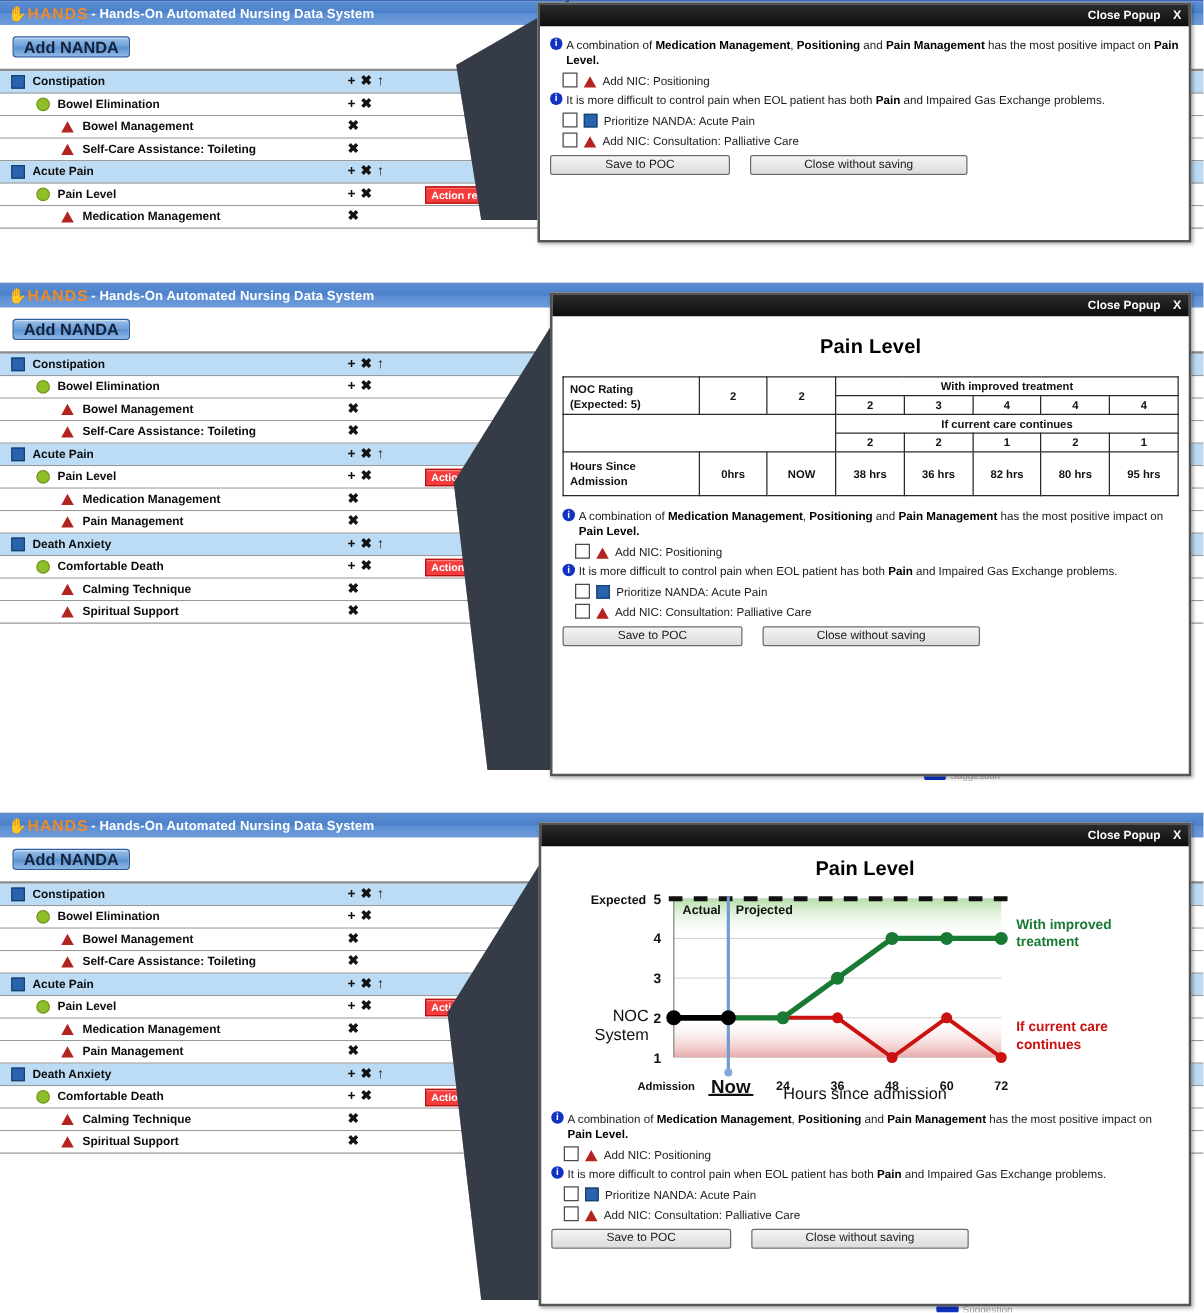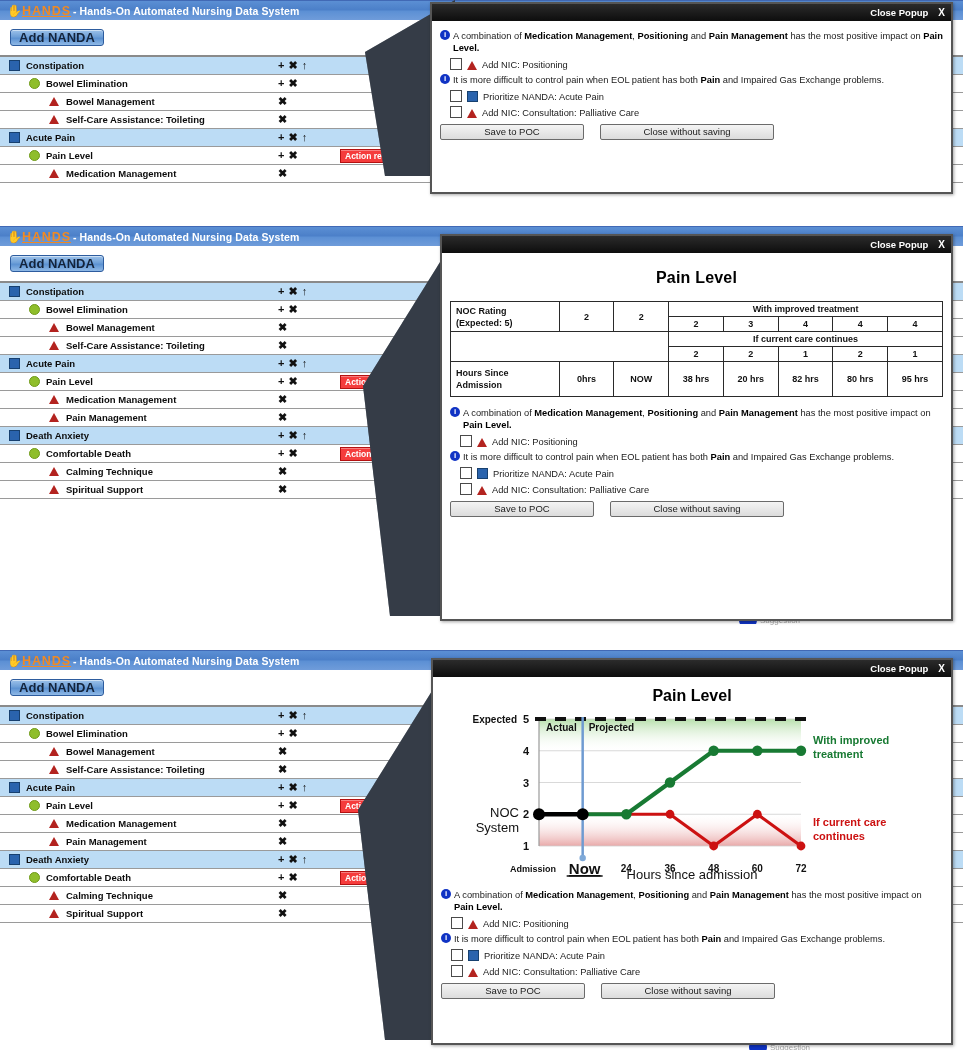--- a/index.html
+++ b/index.html
@@ -19,21 +19,20 @@
     position:relative;height:19px;
     background:linear-gradient(to bottom,#5b8fd4 0%,#4b7fc8 48%,#5b8fd4 52%,#6f9cda 100%);
     border-top:1px solid #4169b5;
     display:flex;align-items:center;
     overflow:hidden;
   }
   .hand-glyph{width:14px;margin-left:7px;font-size:12px;color:#e8892b;line-height:1;}
   .brand{
     font-size:12.5px;font-weight:bold;color:#F08A24;letter-spacing:.9px;
     margin-left:1px;
-    text-decoration:underline;
   }
   .brand-sub{font-size:10.5px;font-weight:bold;color:#ffffff;margin-left:2px;letter-spacing:.1px;}
 
   
   .toolbar{height:35px;position:relative;}
   .btn-add{
     position:absolute;left:10px;top:9px;
     width:92px;height:15px;
     background:linear-gradient(to bottom,#9cc2ea 0%,#6fa0d8 45%,#5c92d2 55%,#8fb9e6 100%);
     border:1px solid #2d5c9e;border-radius:3px;
@@ -460,21 +459,21 @@
                   <td>2</td>
                   <td>1</td>
                   <td>2</td>
                   <td>1</td>
                 </tr>
                 <tr>
                   <td class="lefthead" style="height: 30px;">Hours Since<br>Admission</td>
                   <td>0hrs</td>
                   <td>NOW</td>
                   <td>38 hrs</td>
-                  <td>20 hrs</td>
+                  <td>36 hrs</td>
                   <td>82 hrs</td>
                   <td>80 hrs</td>
                   <td>95 hrs</td>
                 </tr>
               </tbody>
             </table>
           </div>
         <div class="suggestions">
             <div class="sug-text"><span class="info-i">i</span><span>A combination of </span><b>Medication Management</b><span>, </span><b>Positioning</b><span> and </span><b>Pain Management</b><span> has the most positive impact on </span><b>Pain Level.</b></div>
             <div class="sug-opt">

